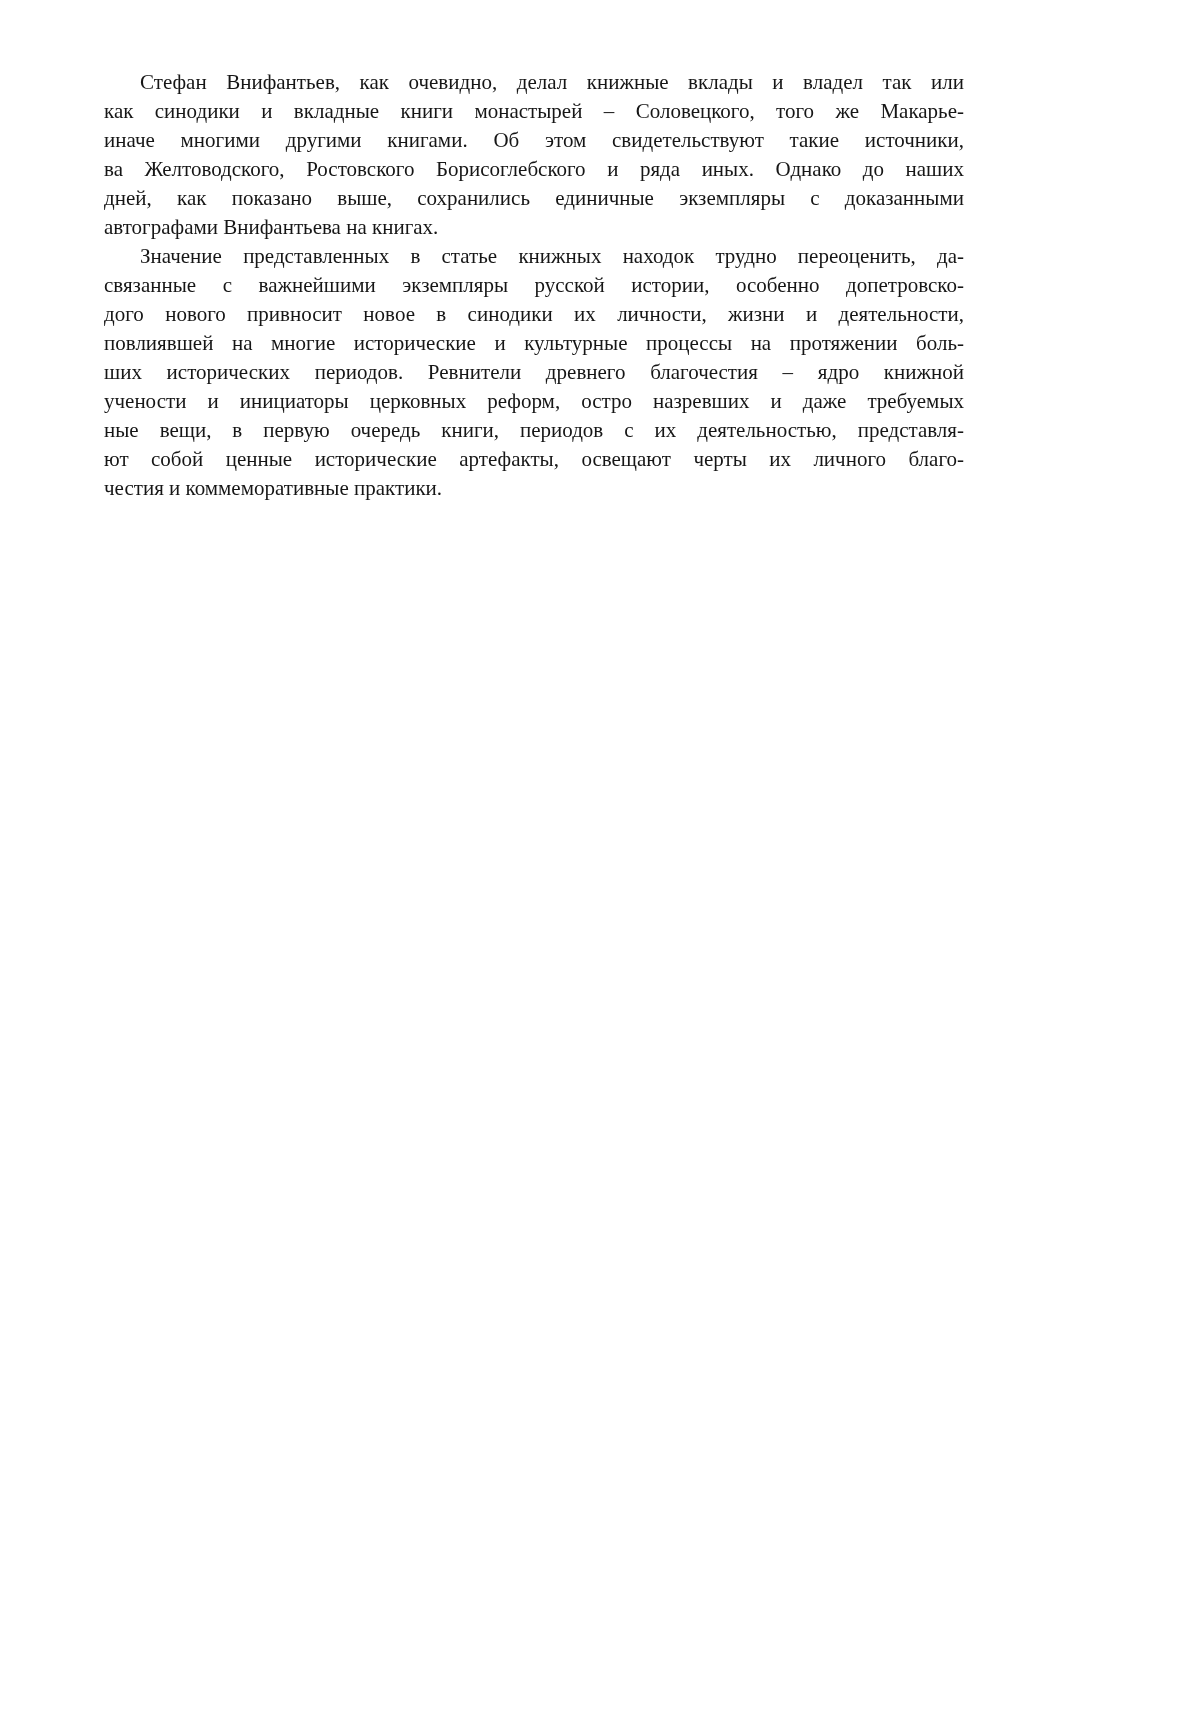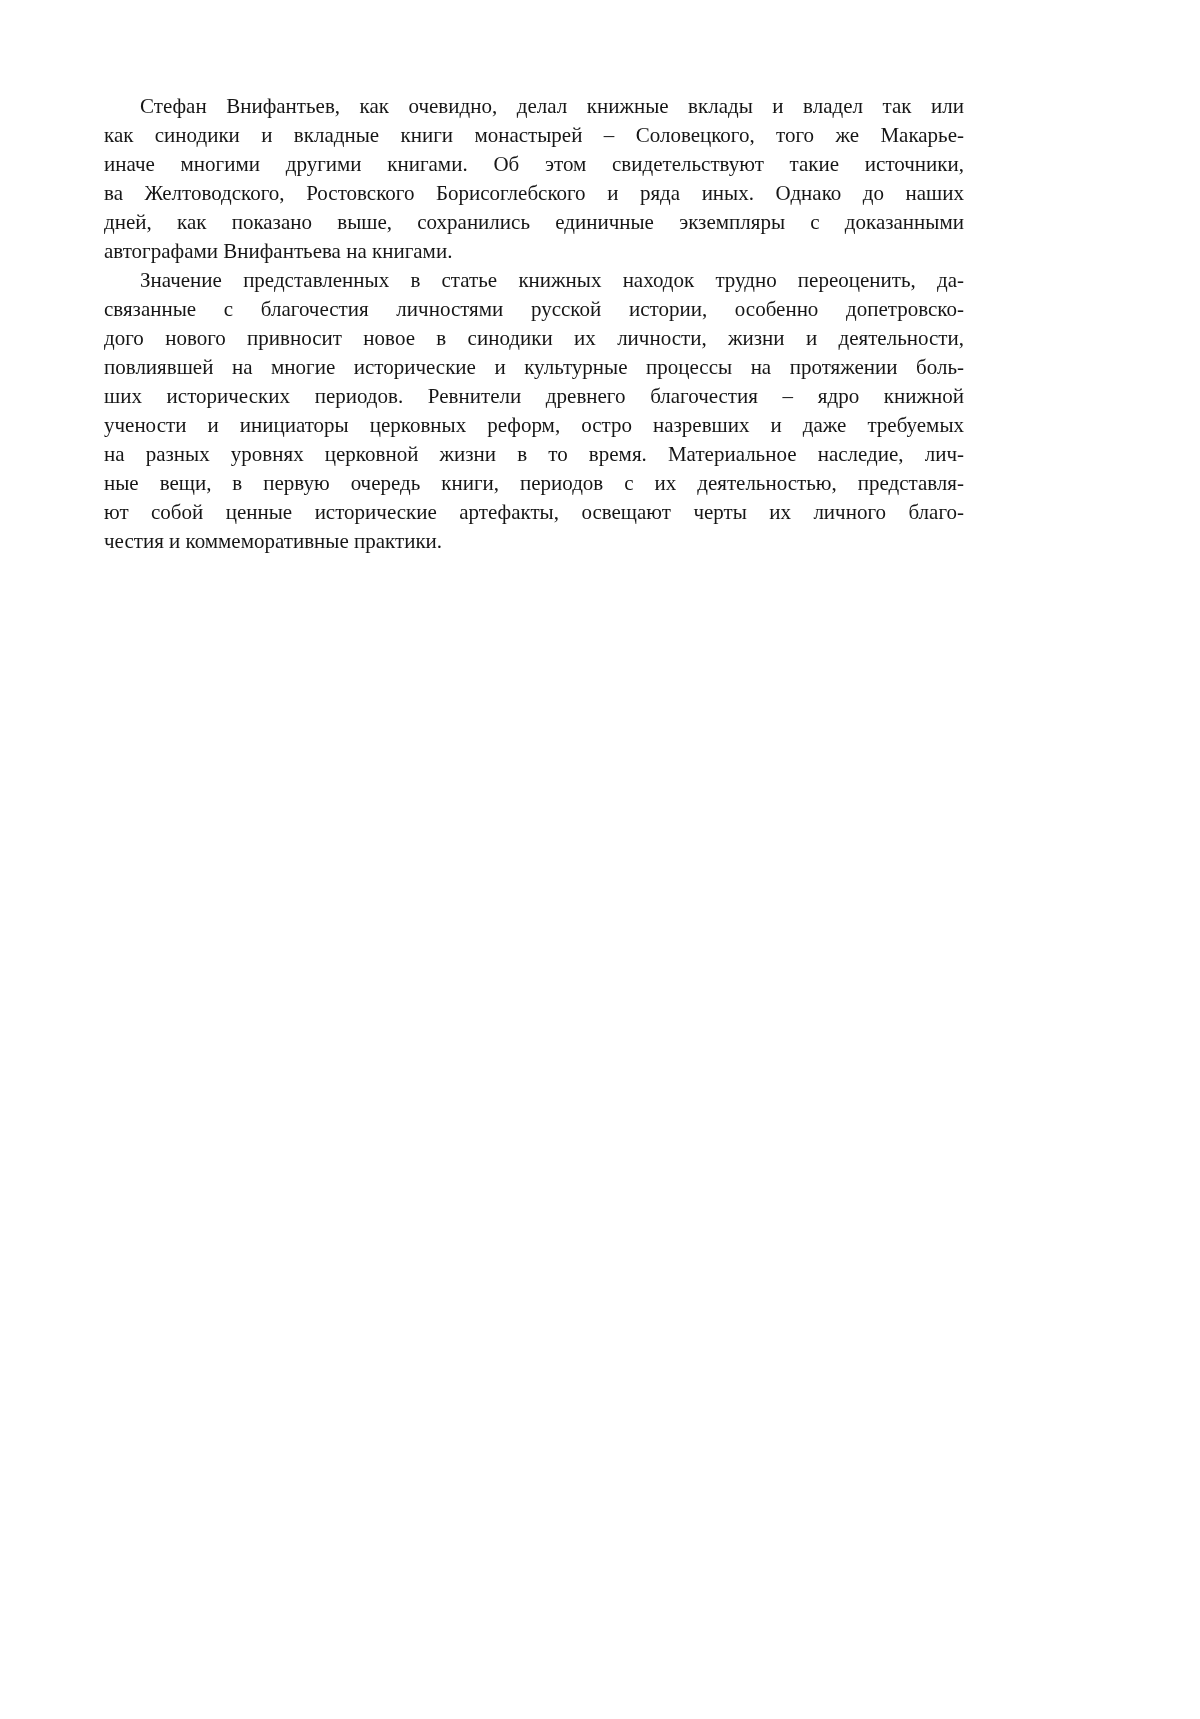--- a/index.html
+++ b/index.html
@@ -11,21 +11,21 @@
     position: relative;
     width: 1200px;
     height: 1719px;
     background: #ffffff;
     overflow: hidden;
     font-family: "Liberation Serif", "DejaVu Serif", serif;
     color: #161616;
   }
   .text-block {
     position: absolute;
-    top: 92px;
+    top: 68px;
     left: 104px;
     width: 860px;
     font-size: 21px;
     line-height: 29px;
   }
   .paragraph {
     margin: 0;
     padding: 0;
   }
   .line {
@@ -44,28 +44,27 @@
 <body>
 
 <div class="page">
   <div class="text-block">
       <div class="paragraph">
         <div class="line first">Стефан Внифантьев, как очевидно, делал книжные вклады и владел так или</div>
         <div class="line">как синодики и вкладные книги монастырей – Соловецкого, того же Макарье-</div>
         <div class="line">иначе многими другими книгами. Об этом свидетельствуют такие источники,</div>
         <div class="line">ва Желтоводского, Ростовского Борисоглебского и ряда иных. Однако до наших</div>
         <div class="line">дней, как показано выше, сохранились единичные экземпляры с доказанными</div>
-        <div class="line last">автографами Внифантьева на книгами.</div>
+        <div class="line last">автографами Внифантьева на книгах.</div>
       </div>
       <div class="paragraph">
         <div class="line first">Значение представленных в статье книжных находок трудно переоценить, да-</div>
-        <div class="line">связанные с благочестия личностями русской истории, особенно допетровско-</div>
+        <div class="line">связанные с важнейшими экземпляры русской истории, особенно допетровско-</div>
         <div class="line">дого нового привносит новое в синодики их личности, жизни и деятельности,</div>
         <div class="line">повлиявшей на многие исторические и культурные процессы на протяжении боль-</div>
         <div class="line">ших исторических периодов. Ревнители древнего благочестия – ядро книжной</div>
         <div class="line">учености и инициаторы церковных реформ, остро назревших и даже требуемых</div>
-        <div class="line">на разных уровнях церковной жизни в то время. Материальное наследие, лич-</div>
         <div class="line">ные вещи, в первую очередь книги, периодов с их деятельностью, представля-</div>
         <div class="line">ют собой ценные исторические артефакты, освещают черты их личного благо-</div>
         <div class="line last">честия и коммеморативные практики.</div>
       </div>
     </div>
 </div>
 
 </body></html>

